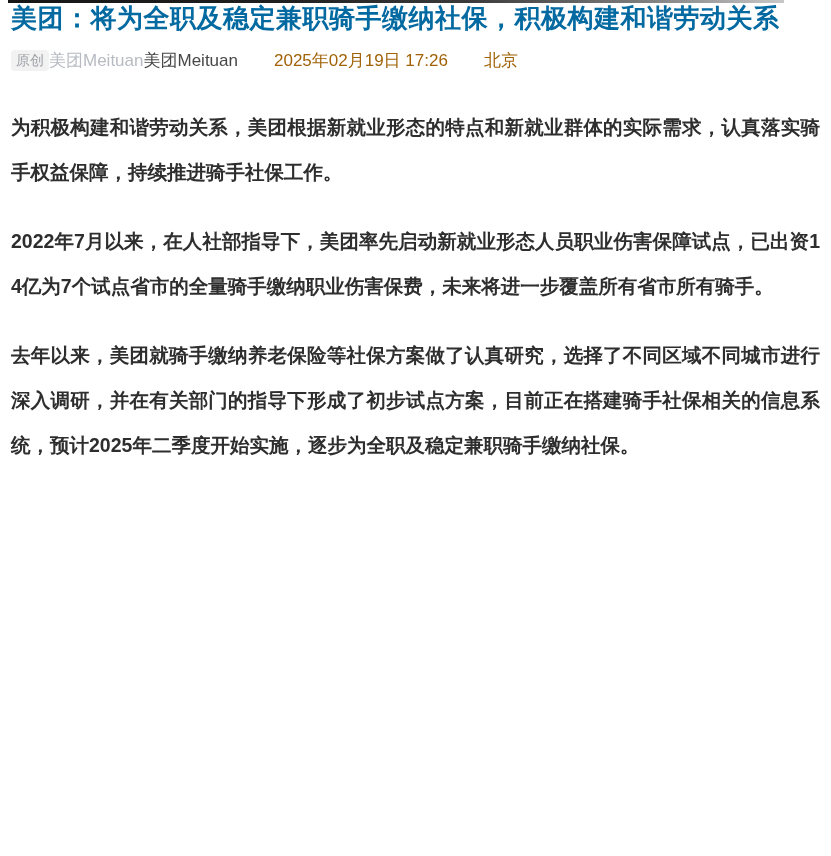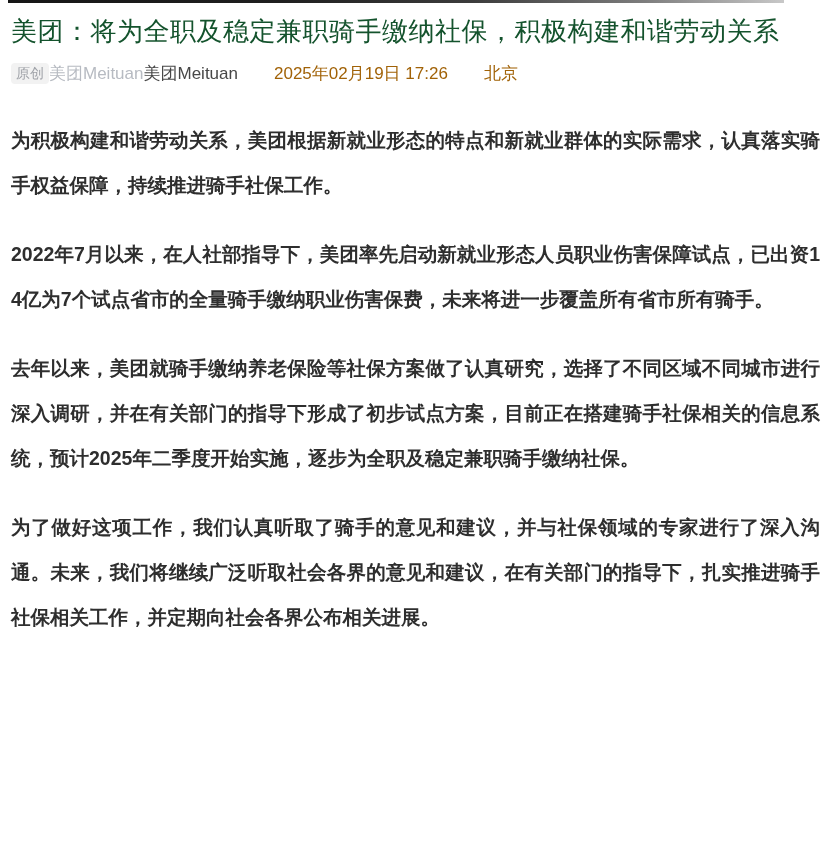--- a/index.html
+++ b/index.html
@@ -17,25 +17,25 @@
     top: 0;
     left: 8px;
     width: 776px;
     height: 3px;
     background: linear-gradient(to right, #161616 0%, #1f1f1f 35%, #3c3c3c 60%, #7d7d7d 82%, #c8c8c8 100%);
   }
   .page {
     padding: 0 11px 10px 11px;
   }
   .title {
-    margin: 14px 0 0 0;
+    margin: 1px 0 0 0;
     font-size: 26px;
     line-height: 1.35;
-    font-weight: 400;
-    color: #14532d;
+    font-weight: 700;
+    color: #0369a1;
     letter-spacing: 0.5px;
   }
   .meta {
     margin-top: 13px;
     display: flex;
     align-items: center;
     font-size: 17px;
     color: #b5b9bf;
     white-space: nowrap;
   }
@@ -88,16 +88,15 @@
     <span class="author">美团Meituan</span>
     <span class="account">美团Meituan</span>
     <span class="date">2025年02月19日 17:26</span>
     <span class="location">北京</span>
   </div>
 
   <div class="article-body">
     <p>为积极构建和谐劳动关系，美团根据新就业形态的特点和新就业群体的实际需求，认真落实骑手权益保障，持续推进骑手社保工作。</p>
     <p>2022年7月以来，在人社部指导下，美团率先启动新就业形态人员职业伤害保障试点，已出资14亿为7个试点省市的全量骑手缴纳职业伤害保费，未来将进一步覆盖所有省市所有骑手。</p>
     <p>去年以来，美团就骑手缴纳养老保险等社保方案做了认真研究，选择了不同区域不同城市进行深入调研，并在有关部门的指导下形成了初步试点方案，目前正在搭建骑手社保相关的信息系统，预计2025年二季度开始实施，逐步为全职及稳定兼职骑手缴纳社保。</p>
-    <p>为了做好这项工作，我们认真听取了骑手的意见和建议，并与社保领域的专家进行了深入沟通。未来，我们将继续广泛听取社会各界的意见和建议，在有关部门的指导下，扎实推进骑手社保相关工作，并定期向社会各界公布相关进展。</p>
   </div>
 
 </div>
 
 </body></html>

